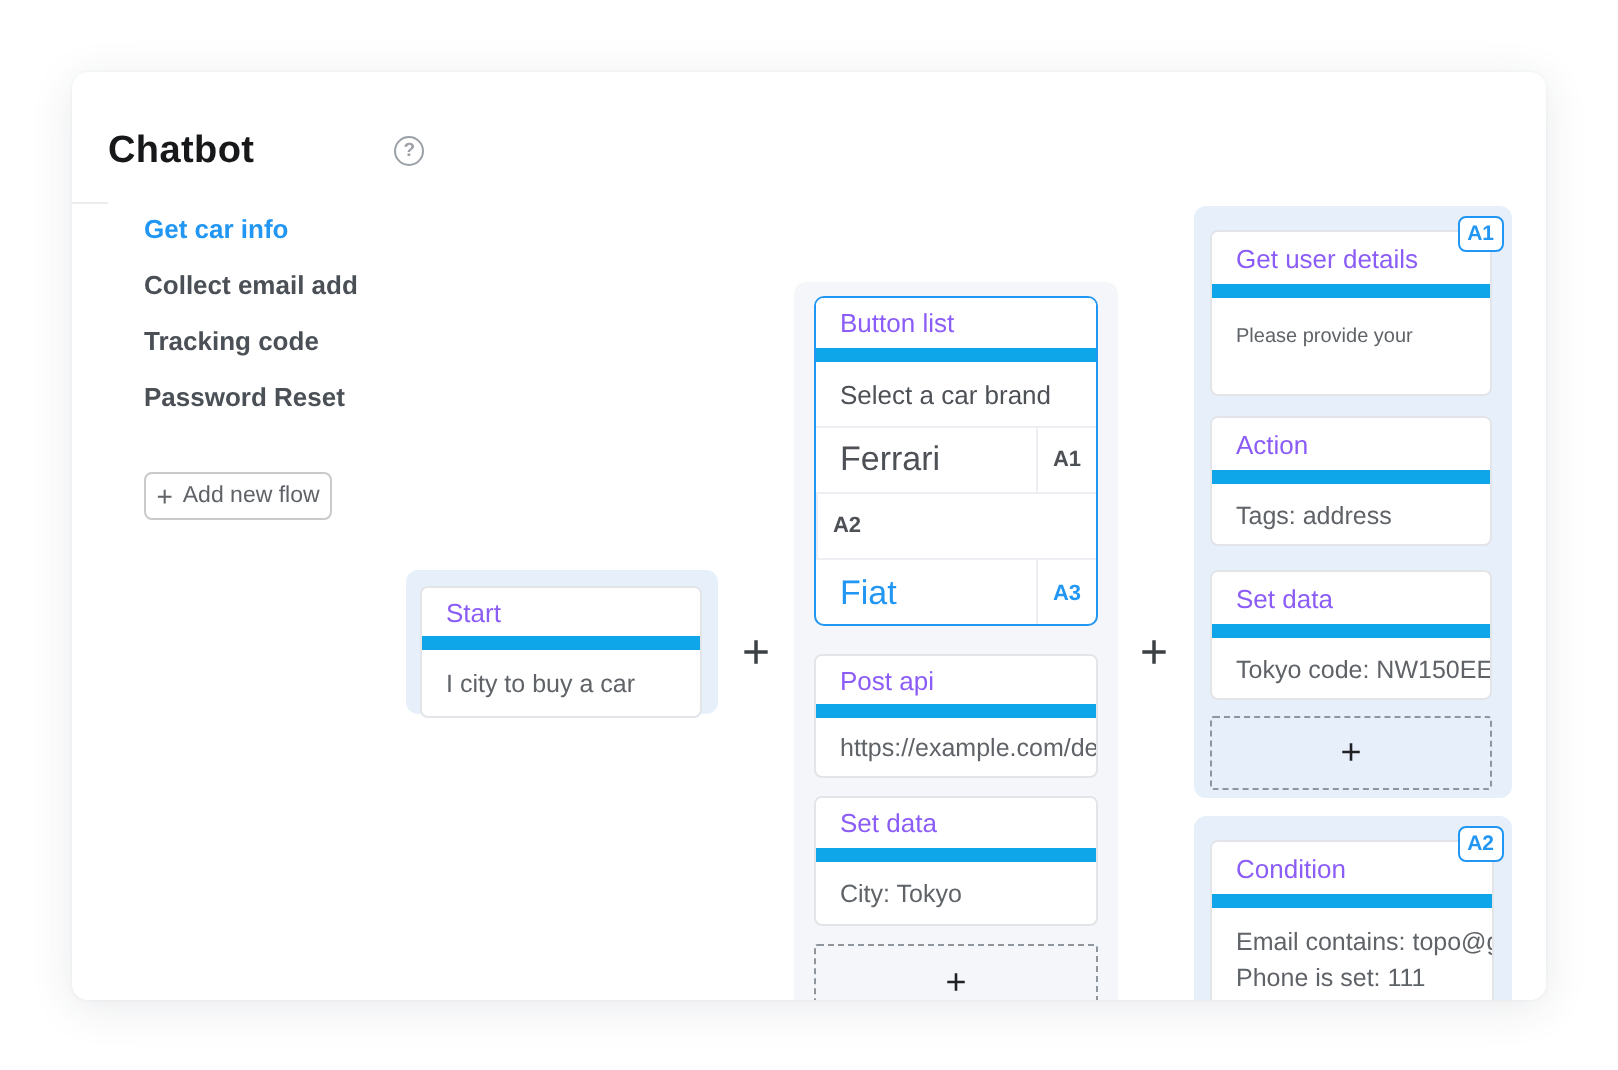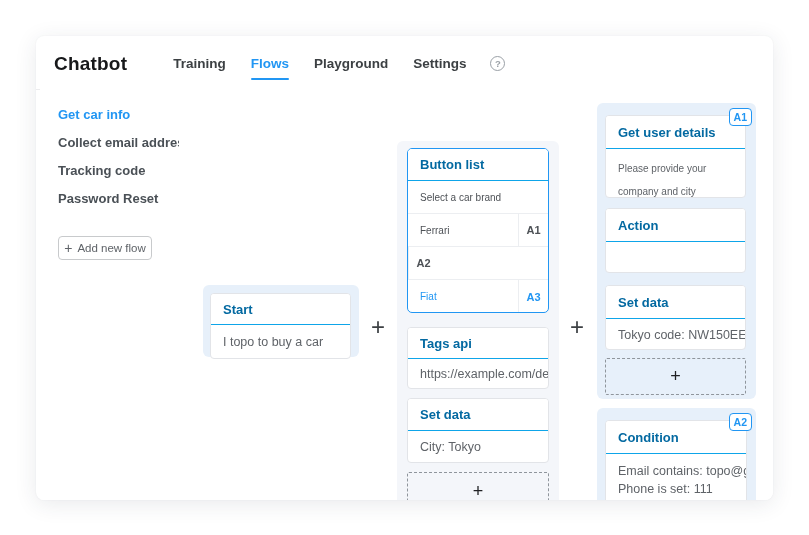--- a/index.html
+++ b/index.html
@@ -8,39 +8,39 @@
 
   .app {
     position:absolute; left:36px; top:36px; width:737px; height:464px;
     background:#ffffff; border-radius:8px;
     box-shadow:0 4px 22px rgba(40,50,70,.10), 0 0 2px rgba(40,50,70,.06);
     overflow:hidden;
   }
 
   
   .header {
-    position:absolute; left:0; top:2px; width:737px; height:52px;
+    position:absolute; left:0; top:14px; width:737px; height:52px;
     border-bottom:1px solid #ececee;
     display:flex; align-items:center; padding:0 18px;
   }
   .app-title { font-size:19px; font-weight:700; color:#17181a; letter-spacing:.2px; margin-right:46px; }
   .tabs { display:flex; align-items:center; gap:25px; }
   .tab { position:relative; font-size:13.5px; font-weight:700; color:#3c4043; cursor:pointer; }
   .tab.active { color:#2196f3; }
   .tab.active::after {
     content:""; position:absolute; left:0; right:0; bottom:-9px; height:2.5px;
     background:#2196f3; border-radius:2px;
   }
   .help { margin-left:24px; width:15px; height:15px; border:1.2px solid #9aa0a6; border-radius:50%;
     display:flex; align-items:center; justify-content:center;
     font-size:9.5px; font-weight:700; color:#9aa0a6; cursor:pointer; }
 
   
   .sidebar {
-    position:absolute; left:4px; top:52px; width:143px; height:412px;
+    position:absolute; left:18px; top:52px; width:143px; height:412px;
     border-right:1px solid #ececee; padding:17px 0 0 18px; background:#fff;
   }
   .side-item { height:28px; line-height:20px; font-size:13px; font-weight:700; color:#4a5056; cursor:pointer; white-space:nowrap; }
   .side-item.active { color:#2196f3; }
   .add-flow {
     margin-top:19px; width:94px; height:24px; border:1px solid #c8cacc; border-radius:4px;
     background:#fff; display:flex; align-items:center; justify-content:center; gap:5px;
     font-size:11.5px; font-weight:400; color:#5f6368; cursor:pointer;
   }
   .add-flow .plus-sm { font-size:14px; font-weight:400; color:#5f6368; margin-top:-1px; }
@@ -48,30 +48,30 @@
   
   .canvas { position:absolute; left:143px; top:52px; width:594px; height:412px; background:#ffffff; overflow:hidden; }
 
   .group-blue { position:absolute; background:#e7f0fa; border-radius:6px; }
   .group-gray { position:absolute; background:#f4f6fa; border-radius:6px; }
 
   .node {
     position:absolute; background:#fff; border:1px solid #e2e4e8; border-radius:4px; overflow:hidden;
   }
   .node-header { height:33px; display:flex; align-items:center; padding:0 12px;
-    font-size:13px; font-weight:700; color:#0369a1; border-bottom:1px solid #0ea5e9; background:#fff; }
+    font-size:13px; font-weight:400; color:#8b5cf6; border-bottom:7px solid #0ea5e9; background:#fff; }
   .node-line { display:flex; align-items:center; padding:0 12px; font-size:12.5px; color:#5f6368; white-space:nowrap; overflow:hidden; }
 
   
   .blist { border:1.5px solid #2196f3; border-radius:5px; }
   .blist .node-header { height:32px; }
-  .blist .q-row { height:33px; border-bottom:1px solid #eceef1; display:flex; align-items:center; padding:0 12px; font-size:10px; color:#4d5156; }
+  .blist .q-row { height:33px; border-bottom:1px solid #eceef1; display:flex; align-items:center; padding:0 12px; font-size:13px; color:#4d5156; }
   .opt-row { height:33px; display:flex; border-bottom:1px solid #eceef1; cursor:pointer; }
   .opt-row:last-child { border-bottom:none;gap:20px; }
-  .opt-label { flex:1; display:flex; align-items:center; padding:0 12px; font-size:10px; color:#4d5156; }
+  .opt-label { flex:1; display:flex; align-items:center; padding:0 12px; font-size:17px; color:#4d5156; }
   .opt-badge { width:30px; border-left:1px solid #eceef1; display:flex; align-items:center; justify-content:center;
     font-size:11px; font-weight:700; color:#4d5156; }
   .opt-row.hl .opt-label, .opt-row.hl .opt-badge { color:#2196f3; }
 
   .plus-connector { position:absolute; width:26px; height:26px; display:flex; align-items:center; justify-content:center;
     font-size:24px; font-weight:300; color:#3c4043; cursor:pointer; }
 
   .dashed-add { position:absolute; border:1px dashed #8f959c; border-radius:2px;
     display:flex; align-items:center; justify-content:center; font-size:18px; font-weight:300; color:#202124; cursor:pointer; }
 
@@ -84,46 +84,40 @@
   .body-tight { padding:8px 12px 0 12px; font-size:12.5px; color:#5f6368; line-height:18px; white-space:nowrap; overflow:hidden; }
 </style>
 </head>
 <body>
 
 <div class="stage">
   <div class="app">
 
     <div class="header">
       <div class="app-title">Chatbot</div>
-      <div class="tabs">
-        <div class="tab">Training</div>
-        <div class="tab active">Flows</div>
-        <div class="tab">Playground</div>
-        <div class="tab">Settings</div>
-      </div>
       <div class="help">?</div>
     </div>
 
     <div class="sidebar">
       <div class="side-item active">Get car info</div>
       <div class="side-item">Collect email address</div>
       <div class="side-item">Tracking code</div>
       <div class="side-item">Password Reset</div>
       <button class="add-flow">
         <span class="plus-sm">+</span>
         <span>Add new flow</span>
       </button>
     </div>
 
     <div class="canvas">
 
       <div class="group-blue" style="left:24px; top:197px; width:156px; height:72px;">
         <div class="node" style="left:7px; top:8px; width:141px; height:66px;">
           <div class="node-header" style="height:31px;">Start</div>
-          <div class="node-line" style="height:34px;">I topo to buy a car</div>
+          <div class="node-line" style="height:34px;">I city to buy a car</div>
         </div>
       </div>
 
       <div class="plus-connector" style="left:186px; top:226px;">+</div>
 
       <div class="group-gray" style="left:218px; top:53px; width:162px; height:372px;">
         <div class="node blist" style="left:10px; top:7px; width:142px; height:165px;">
           <div class="node-header">Button list</div>
           <div class="q-row">Select a car brand</div>
           <div class="opt-row">
@@ -133,47 +127,47 @@
           <div class="opt-row">
             <div class="opt-badge">A2</div>
           </div>
           <div class="opt-row hl">
             <div class="opt-label">Fiat</div>
             <div class="opt-badge">A3</div>
           </div>
         </div>
 
         <div class="node" style="left:10px; top:186px; width:142px; height:62px;">
-          <div class="node-header" style="height:31px;">Tags api</div>
+          <div class="node-header" style="height:31px;">Post api</div>
           <div class="node-line" style="height:30px;">https://example.com/de…</div>
         </div>
 
         <div class="node" style="left:10px; top:257px; width:142px; height:65px;">
           <div class="node-header" style="height:32px;">Set data</div>
           <div class="node-line" style="height:32px;text-align:right;">City: Tokyo</div>
         </div>
 
         <div class="dashed-add" style="left:10px; top:331px; width:142px; height:38px;">+</div>
       </div>
 
       <div class="plus-connector" style="left:385px; top:226px;">+</div>
 
       <div class="group-blue" style="left:418px; top:15px; width:159px; height:296px;">
         <div class="branch-badge">A1</div>
 
         <div class="node" style="left:8px; top:12px; width:141px; height:83px;">
           <div class="node-header">Get user details</div>
           <div class="body-2line">
             <div>Please provide your</div>
-            <div>company and city</div>
           </div>
         </div>
 
         <div class="node" style="left:8px; top:105px; width:141px; height:65px;">
           <div class="node-header">Action</div>
+          <div class="node-line" style="height:31px;">Tags: address</div>
         </div>
 
         <div class="node" style="left:8px; top:182px; width:141px; height:65px;">
           <div class="node-header">Set data</div>
           <div class="node-line" style="height:31px;">Tokyo code: NW150EE</div>
         </div>
 
         <div class="dashed-add" style="left:8px; top:255px; width:141px; height:37px;">+</div>
       </div>
 

